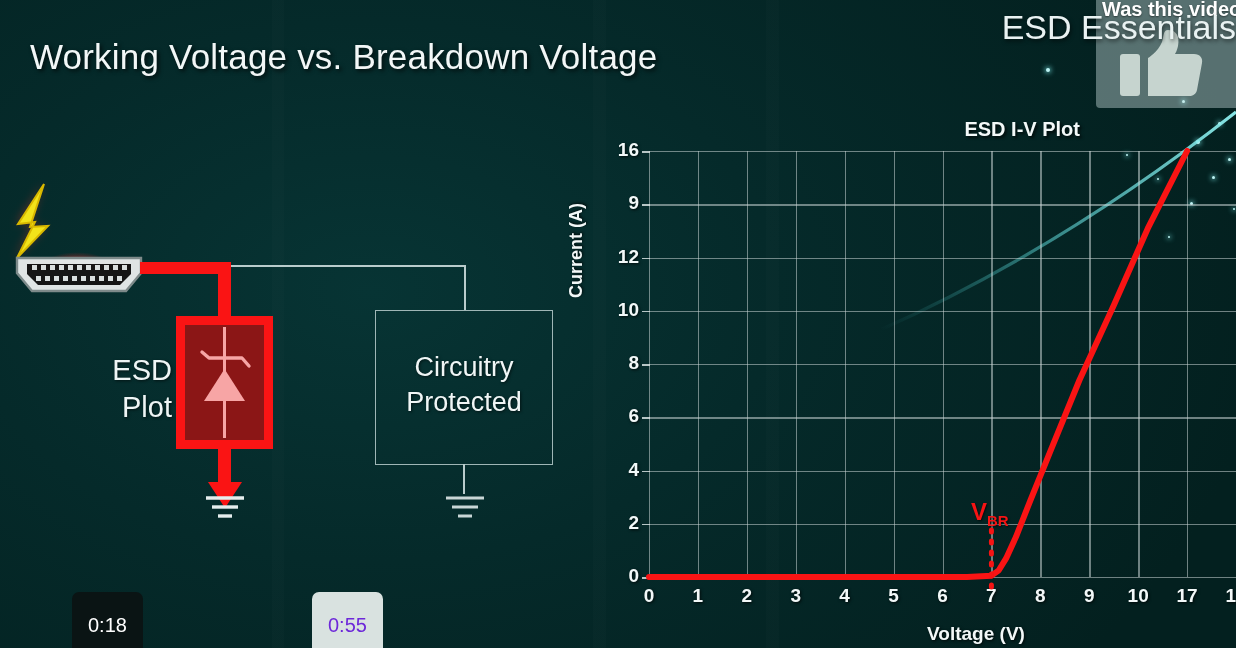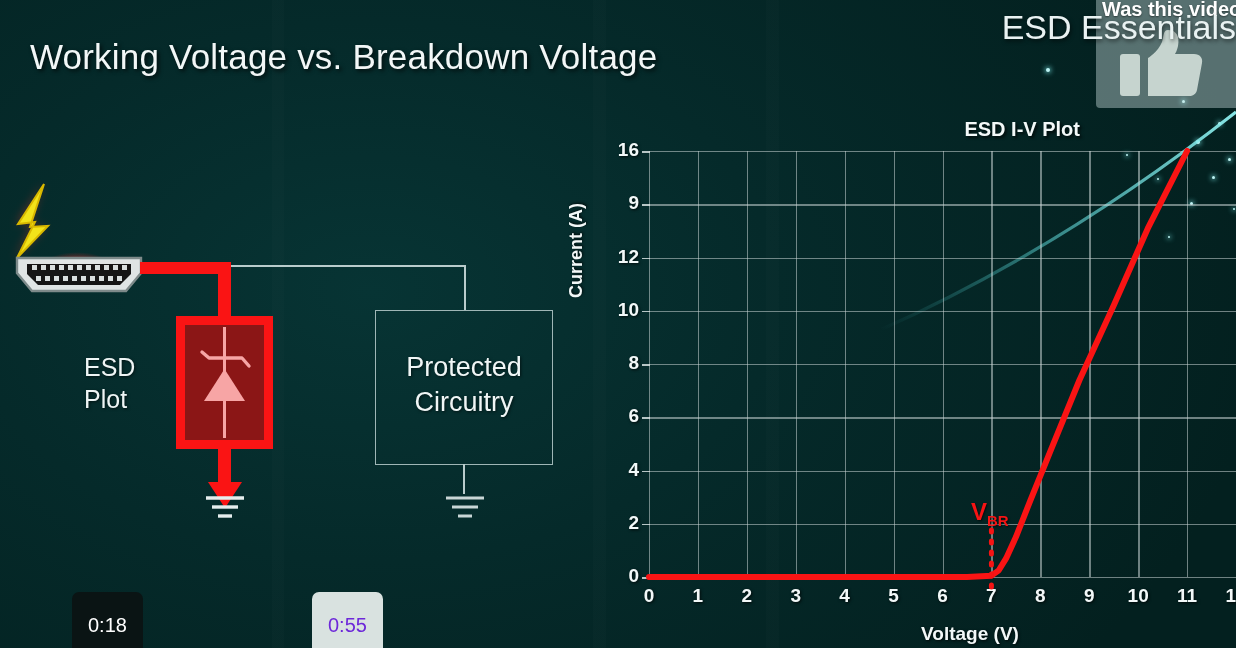--- a/index.html
+++ b/index.html
@@ -38,22 +38,22 @@
   
   #circuit{position:absolute;left:0;top:0;width:600px;height:648px;}
   .wire-red{position:absolute;background:#fa1414;}
   .wire-gray{position:absolute;background:#b9cccc;}
 
   #hdmi{position:absolute;left:14px;top:255px;width:130px;height:40px;}
   #bolt{position:absolute;left:8px;top:180px;width:72px;height:95px;}
 
   #esd-box{position:absolute;left:176px;top:316px;width:97px;height:133px;
     background:#8b1616;border:9px solid #fa1414;box-sizing:border-box;}
-  #esd-label{position:absolute;left:84px;top:352px;width:88px;text-align:left;
-    font-size:25px;color:#eef5f5;line-height:1.26;text-shadow:1px 1px 3px rgba(0,0,0,.6);}
+  #esd-label{position:absolute;left:84px;top:352px;width:88px;text-align:right;
+    font-size:29px;color:#eef5f5;line-height:1.26;text-shadow:1px 1px 3px rgba(0,0,0,.6);}
 
   #prot-box{position:absolute;left:375px;top:310px;width:178px;height:155px;
     border:1.6px solid #9fb6b6;box-sizing:border-box;}
   #prot-label{position:absolute;left:375px;top:350px;width:178px;text-align:center;
     font-size:27px;color:#f0f6f6;line-height:1.3;text-shadow:1px 1px 3px rgba(0,0,0,.6);}
 
   
   .tstamp{position:absolute;font-size:20px;padding:22px 16px;border-radius:7px;}
   #ts-a{left:72px;top:592px;background:#0a1414;color:#ffffff;}
   #ts-b{left:312px;top:592px;background:#d9e2e0;color:#6d28d9;}
@@ -65,21 +65,21 @@
   #plot{position:absolute;left:79px;top:43px;width:587px;height:426px;}
   .gl{position:absolute;background:rgba(200,212,212,.55);}
   .axis-l{position:absolute;background:rgba(215,226,226,.85);}
   .ytick{position:absolute;right:0;width:34px;text-align:right;font-size:19px;font-weight:bold;
     color:#f2f8f8;text-shadow:1px 1px 3px rgba(0,0,0,.8);}
   .xtick{position:absolute;width:34px;text-align:center;font-size:19px;font-weight:bold;
     color:#f2f8f8;text-shadow:1px 1px 3px rgba(0,0,0,.8);}
   #ylabel{position:absolute;left:-4px;top:190px;transform:rotate(-90deg);transform-origin:left top;
     font-size:18px;font-weight:bold;color:#f2f8f8;white-space:nowrap;
     text-shadow:1px 1px 3px rgba(0,0,0,.8);}
-  #xlabel{position:absolute;left:290px;top:515px;width:220px;text-align:center;font-size:19px;
+  #xlabel{position:absolute;left:296px;top:515px;width:220px;text-align:center;font-size:19px;
     font-weight:bold;color:#f2f8f8;text-shadow:1px 1px 3px rgba(0,0,0,.8);}
   #vbr{position:absolute;left:958px;top:498px;font-size:24px;font-weight:bold;color:#f51414;
     text-shadow:1px 1px 2px rgba(0,0,0,.6);margin-left:13px;}
   #vbr sub{font-size:15px;}
 </style>
 </head>
 <body>
 
 <div id="stage">
   <div class="bg-streaks"></div>
@@ -181,22 +181,22 @@
       <polygon points="6,2 40,2 23,28" fill="#fa1414"></polygon>
     </svg>
     <svg style="position:absolute;left:198px;top:492px;width:54px;height:34px;">
       <line x1="8" y1="6" x2="46" y2="6" stroke="#e6eeee" stroke-width="3.4"></line>
       <line x1="14" y1="15" x2="40" y2="15" stroke="#e6eeee" stroke-width="3.4"></line>
       <line x1="20" y1="24" x2="34" y2="24" stroke="#e6eeee" stroke-width="3.4"></line>
     </svg>
 
     <div id="prot-box"></div>
     <div id="prot-label">
+      <div>Circuitry</div>
       <div>Protected</div>
-      <div>Circuitry</div>
     </div>
     <div class="wire-gray" style="left:463px;top:464px;width:2px;height:30px;"></div>
     <svg style="position:absolute;left:438px;top:492px;width:54px;height:34px;">
       <line x1="8" y1="6" x2="46" y2="6" stroke="#c9d6d6" stroke-width="3"></line>
       <line x1="14" y1="15" x2="40" y2="15" stroke="#c9d6d6" stroke-width="3"></line>
       <line x1="20" y1="24" x2="34" y2="24" stroke="#c9d6d6" stroke-width="3"></line>
     </svg>
   </div>
 
   <div class="tstamp" id="ts-a">0:18</div>
@@ -223,21 +223,21 @@
         <div class="xtick" style="left: 276.5px; top: 434px;">6</div>
         <div class="gl" style="left: 342.417px; top: 0px; width: 1.4px; height: 426px;"></div>
         <div class="xtick" style="left: 325.417px; top: 434px;">7</div>
         <div class="gl" style="left: 391.333px; top: 0px; width: 1.4px; height: 426px;"></div>
         <div class="xtick" style="left: 374.333px; top: 434px;">8</div>
         <div class="gl" style="left: 440.25px; top: 0px; width: 1.4px; height: 426px;"></div>
         <div class="xtick" style="left: 423.25px; top: 434px;">9</div>
         <div class="gl" style="left: 489.167px; top: 0px; width: 1.4px; height: 426px;"></div>
         <div class="xtick" style="left: 472.167px; top: 434px;">10</div>
         <div class="gl" style="left: 538.083px; top: 0px; width: 1.4px; height: 426px;"></div>
-        <div class="xtick" style="left: 521.083px; top: 434px;">11</div>
+        <div class="xtick" style="left: 521.083px; top: 434px;">17</div>
         <div class="xtick" style="left: 570px; top: 434px;">12</div>
         <div class="gl" style="left: 0px; top: 426px; width: 587px; height: 1.4px;"></div>
         <div class="ytick" style="left: -44px; top: 414px;">0</div>
         <div class="axis-l" style="left: -7px; top: 426px; width: 8px; height: 1.6px;"></div>
         <div class="gl" style="left: 0px; top: 372.75px; width: 587px; height: 1.4px;"></div>
         <div class="ytick" style="left: -44px; top: 360.75px;">2</div>
         <div class="axis-l" style="left: -7px; top: 372.75px; width: 8px; height: 1.6px;"></div>
         <div class="gl" style="left: 0px; top: 319.5px; width: 587px; height: 1.4px;"></div>
         <div class="ytick" style="left: -44px; top: 307.5px;">4</div>
         <div class="axis-l" style="left: -7px; top: 319.5px; width: 8px; height: 1.6px;"></div>

